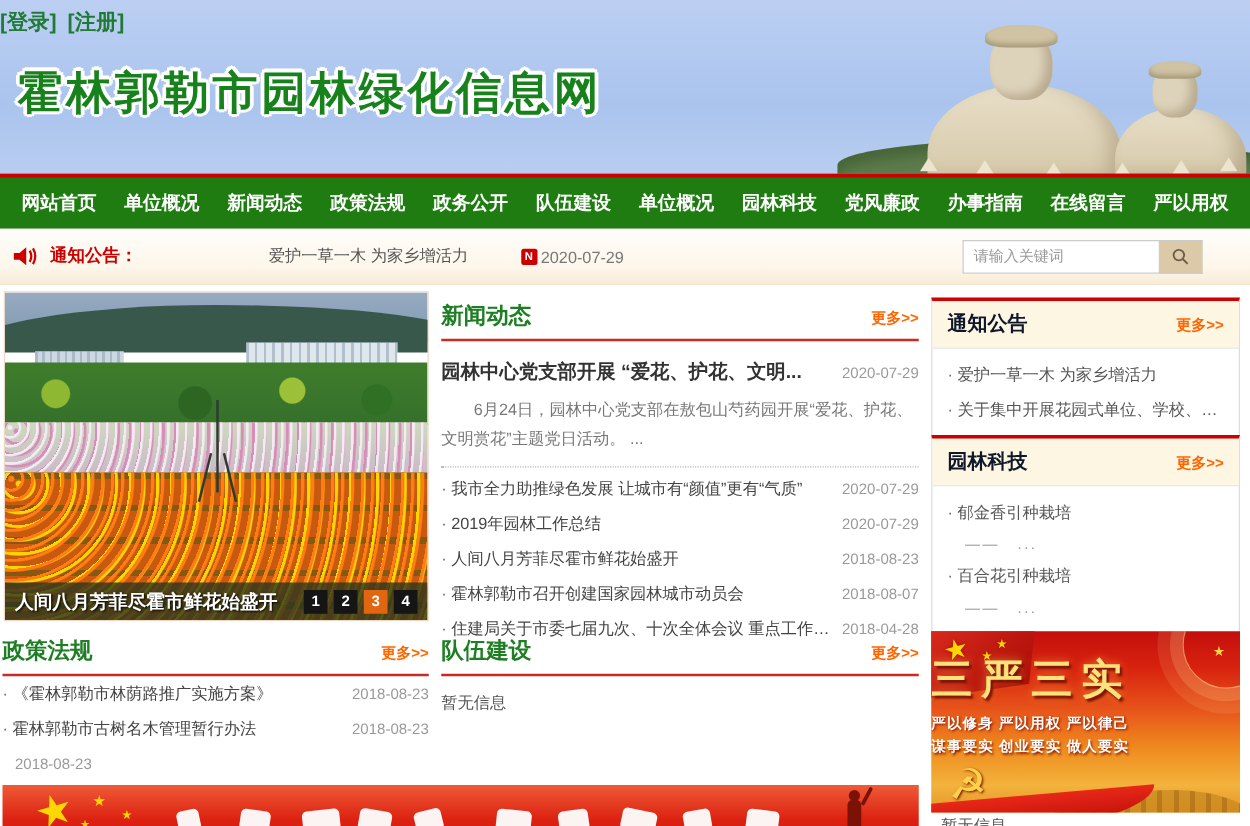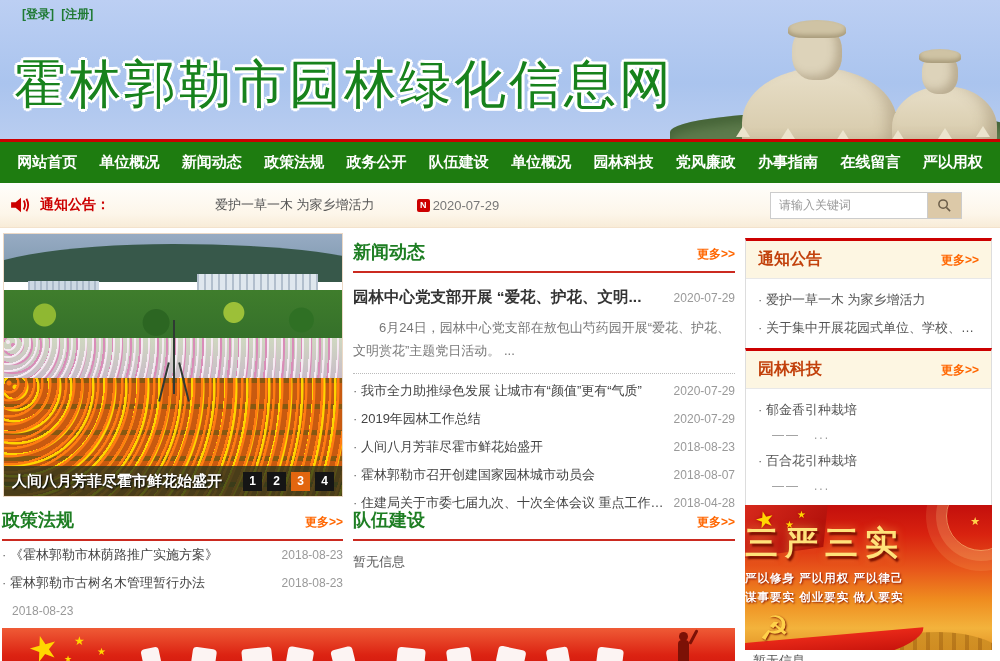--- a/index.html
+++ b/index.html
@@ -2,23 +2,23 @@
 <html><head>
 <meta charset="utf-8">
 <style>
   * { margin:0; padding:0; box-sizing:border-box; }
   body { background:#e9e9e9; font-family:"Liberation Sans", sans-serif; }
   .page { position:relative; width:1000px; height:661px; margin:0 auto; background:#fff; overflow:hidden; }
 
   
   .header { position:absolute; left:0; top:0; width:1000px; height:139px;
     background:linear-gradient(180deg,#bccff3 0%,#aac4ee 60%,#b9cdf0 100%); overflow:hidden; }
-  .login-links { position:absolute; left:22px; top:6px; font-size:12px; font-weight:bold; }
+  .login-links { position:absolute; left:0; top:6px; font-size:17px; font-weight:bold; }
   .login-links a { color:#1f7a33; text-decoration:none; margin-right:4px; cursor:pointer; }
-  .site-title { position:absolute; left:14px; top:50px; font-size:52px; font-weight:normal; color:#17821c;
+  .site-title { position:absolute; left:14px; top:50px; font-size:36px; font-weight:bold; color:#17821c;
     letter-spacing:3px; white-space:nowrap;
     text-shadow:2px 2px 0 #fff,-2px 2px 0 #fff,2px -2px 0 #fff,-2px -2px 0 #fff,0 3px 0 #fff,3px 0 0 #fff,0 -3px 0 #fff,-3px 0 0 #fff; }
   .statue-art { position:absolute; right:0; top:0; width:310px; height:139px; }
   .st-head { position:absolute; background:#ddd3ba; border-radius:46% 46% 42% 42%; box-shadow:inset -6px -4px 8px rgba(120,100,70,.35); }
   .st-hat  { position:absolute; background:#cfc3a4; border-radius:50% 50% 30% 30%; box-shadow:inset 0 -3px 4px rgba(110,95,60,.4); }
   .st-body { position:absolute; background:linear-gradient(180deg,#e8dfc8,#d5c8a8); border-radius:55% 55% 10px 10px / 75% 75% 10px 10px; box-shadow:inset -10px -6px 14px rgba(120,100,70,.3); }
   .big-head { left:102px; top:24px; width:50px; height:56px; }
   .big-hat  { left:98px;  top:20px; width:58px; height:18px; }
   .big-body { left:52px;  top:68px; width:155px; height:80px; }
   .sm-head  { left:232px; top:52px; width:36px; height:42px; }
@@ -104,21 +104,21 @@
   .policy { left:2px; top:508px; width:341px; }
   .team { left:353px; top:508px; width:382px; }
   .empty-text { margin-top:12px; font-size:13px; color:#555; }
   .plist li { height:28px; }
 
   
   .side-box { position:absolute; left:745px; width:247px; background:#fff; border:1px solid #ddd; border-top:3px solid #cc0000; }
   .notice-box { top:238px; }
   .tech-box { top:348px; }
   .box-head { background:#fdf6e2; padding:8px 12px; display:flex; align-items:baseline; border-bottom:1px solid #e8e8e8; }
-  .box-title { color:#c2410c; font-size:16px; font-weight:bold; }
+  .box-title { color:#0f172a; font-size:16px; font-weight:bold; }
   .box-body { padding:7px 12px 9px; }
   .box-item { display:block; color:#555; font-size:13px; line-height:2.15; text-decoration:none; cursor:pointer;
     white-space:nowrap; overflow:hidden; text-overflow:ellipsis; }
   .box-item::before { content:"· "; color:#666; }
   .tech-sub { color:#999; font-size:12px; line-height:1.9; margin-left:14px; letter-spacing:2px; }
 
   
   .red-banner { position:absolute; left:745px; top:505px; width:247px; height:145px; overflow:hidden; cursor:pointer;
     background:linear-gradient(180deg,#c30f0c 0%,#d8220f 20%,#e8581b 45%,#ef8c1f 65%,#f3b33c 85%,#e39427 100%); }
   .rb-title { position:absolute; left:0; top:16px; width:100%; font-size:33px; font-weight:900;

